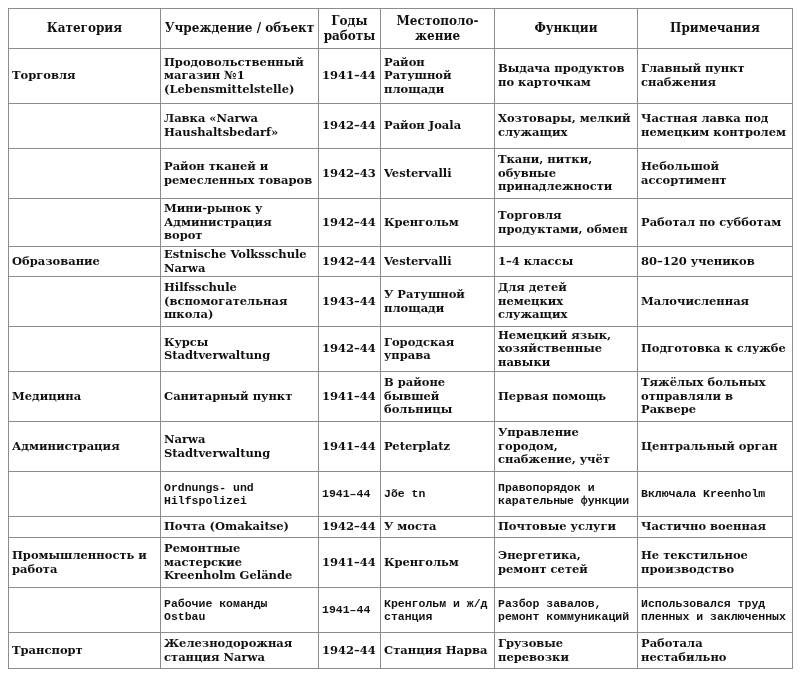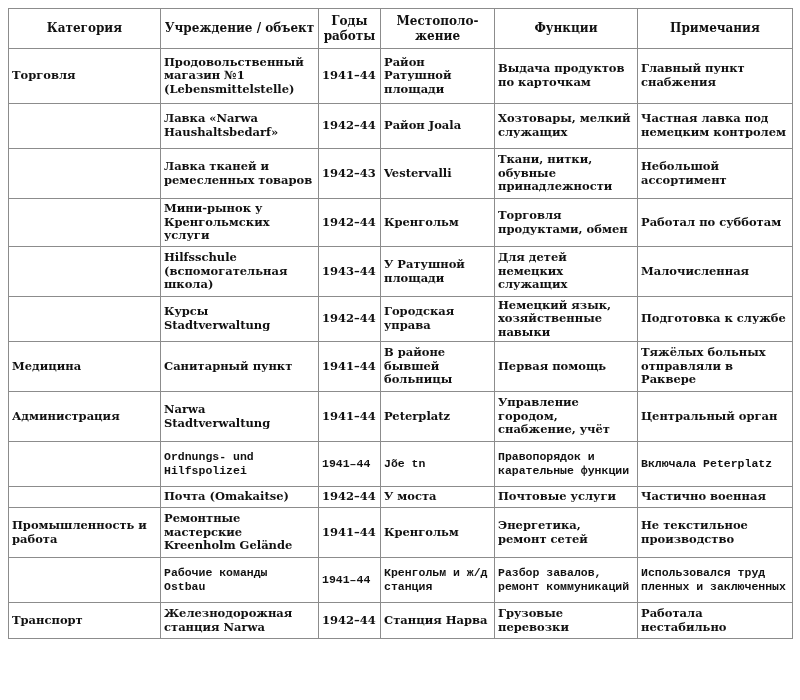--- a/index.html
+++ b/index.html
@@ -88,33 +88,41 @@
         <tr style="height: 45px;">
     <td class="cell-category"></td>
     <td class="cell-institution">Лавка «Narwa Haushaltsbedarf»</td>
     <td class="cell-years">1942–44</td>
     <td class="cell-location">Район Joala</td>
     <td class="cell-functions">Хозтовары, мелкий служащих</td>
     <td class="cell-notes">Частная лавка под немецким контролем</td>
   </tr>
         <tr style="height: 50px;">
     <td class="cell-category"></td>
-    <td class="cell-institution">Лавка тканей и ремесленных товаров</td>
+    <td class="cell-institution">Район тканей и ремесленных товаров</td>
     <td class="cell-years">1942–43</td>
     <td class="cell-location">Vestervalli</td>
     <td class="cell-functions">Ткани, нитки, обувные принадлежности</td>
     <td class="cell-notes">Небольшой ассортимент</td>
   </tr>
         <tr style="height: 48px;">
     <td class="cell-category"></td>
-    <td class="cell-institution">Мини-рынок у Кренгольмских услуги</td>
+    <td class="cell-institution">Мини-рынок у Администрация ворот</td>
     <td class="cell-years">1942–44</td>
     <td class="cell-location">Кренгольм</td>
     <td class="cell-functions">Торговля продуктами, обмен</td>
     <td class="cell-notes">Работал по субботам</td>
+  </tr>
+        <tr style="height: 28px;">
+    <td class="cell-category">Образование</td>
+    <td class="cell-institution">Estnische Volksschule Narwa</td>
+    <td class="cell-years">1942–44</td>
+    <td class="cell-location">Vestervalli</td>
+    <td class="cell-functions">1–4 классы</td>
+    <td class="cell-notes">80–120 учеников</td>
   </tr>
         <tr style="height: 50px;">
     <td class="cell-category"></td>
     <td class="cell-institution">Hilfsschule (вспомогательная школа)</td>
     <td class="cell-years">1943–44</td>
     <td class="cell-location">У Ратушной площади</td>
     <td class="cell-functions">Для детей немецких служащих</td>
     <td class="cell-notes">Малочисленная</td>
   </tr>
         <tr style="height: 45px;">
@@ -140,21 +148,21 @@
     <td class="cell-location">Peterplatz</td>
     <td class="cell-functions">Управление городом, снабжение, учёт</td>
     <td class="cell-notes">Центральный орган</td>
   </tr>
         <tr style="height: 45px; font-family: Liberation Mono, monospace;">
     <td class="cell-category"></td>
     <td class="cell-institution">Ordnungs- und Hilfspolizei</td>
     <td class="cell-years">1941–44</td>
     <td class="cell-location">Jõe tn</td>
     <td class="cell-functions">Правопорядок и карательные функции</td>
-    <td class="cell-notes">Включала Peterplatz</td>
+    <td class="cell-notes">Включала Kreenholm</td>
   </tr>
         <tr style="height: 21px;">
     <td class="cell-category"></td>
     <td class="cell-institution">Почта (Omakaitse)</td>
     <td class="cell-years">1942–44</td>
     <td class="cell-location">У моста</td>
     <td class="cell-functions">Почтовые услуги</td>
     <td class="cell-notes">Частично военная</td>
   </tr>
         <tr style="height: 50px;">

